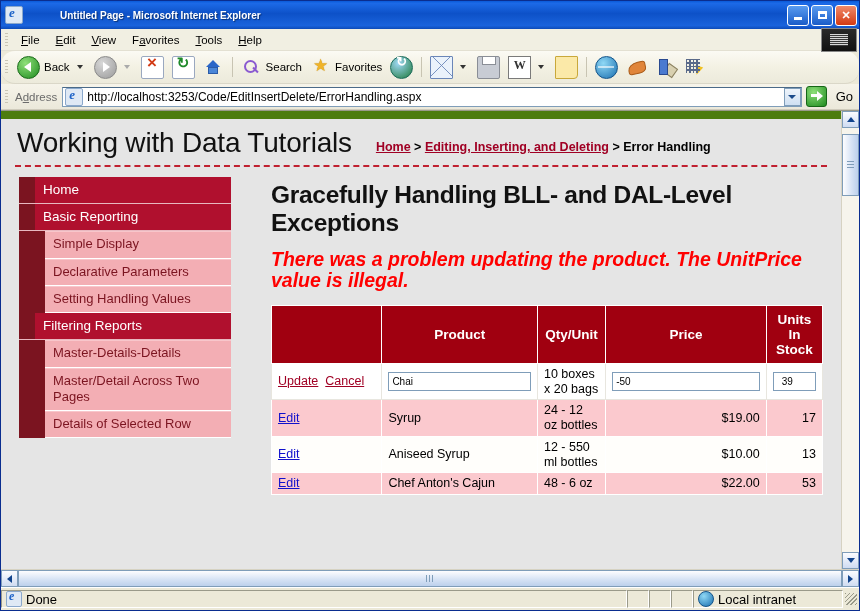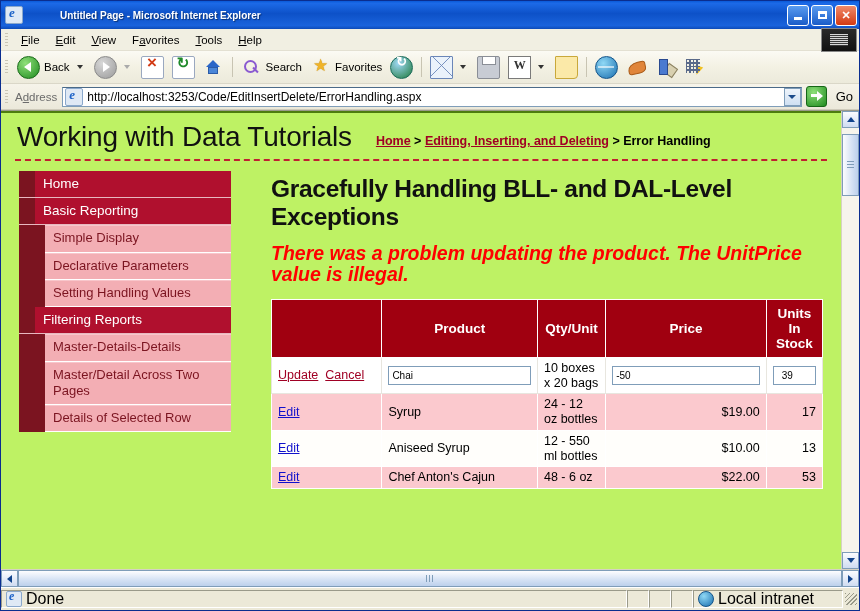--- a/index.html
+++ b/index.html
@@ -88,20 +88,21 @@
   }
 
   
   .toolbar {
     height: 32px;
     background: linear-gradient(to bottom, #fbfaf4 0%, #f3f1e3 50%, #eceadb 100%);
     display: flex; align-items: center;
     border-bottom: 1px solid #dad7c8;
     flex: 0 0 auto;
     padding-right: 4px;
+    border-radius: 14px;
   }
   .tb-btn {
     display: flex; align-items: center; gap: 4px;
     padding: 2px 4px; font-size: 11.5px; color: #000;
     white-space: nowrap;
   }
   .tb-sep { width:1px; height:20px; background:#c8c4b2; margin:0 4px; }
   .caret-sm {
     width:0;height:0;border-left:3.5px solid transparent;border-right:3.5px solid transparent;
     border-top:4px solid #333; margin:0 3px;
@@ -183,22 +184,22 @@
   .go-ico::before{content:"";position:absolute;right:3px;top:4px;width:0;height:0;border-top:5px solid transparent;border-bottom:5px solid transparent;border-left:6px solid #fff;}
 
   
   .viewport {
     flex: 1 1 auto; display: flex; min-height: 0;
     background: #fff; border-top: 1px solid #9a9a8a;
     position: relative;
   }
   .page {
     flex: 1 1 auto; overflow: hidden; position: relative;
-    background: #bef264;
-    border-top: 2px solid #4d7c0f;
+    background: #e5e5e5;
+    border-top: 8px solid #4d7c0f;
     min-width: 0;
   }
   .page-inner { padding: 0; position: relative; }
 
   .page-header {
     display: flex; align-items: flex-start;
     padding: 8px 16px 4px 16px;
   }
   .site-title {
     font-size: 28px; color: #111; font-weight: normal;
@@ -328,21 +329,21 @@
     background: linear-gradient(to bottom,#fdfdff,#d4e1f4 60%,#bcd0ec);
     border: 1px solid #7f9db9; box-sizing: border-box;
     display:flex;align-items:center;justify-content:center;
   }
   .grip-h { width:9px;height:7px;background-image:repeating-linear-gradient(to right,#7f9db9 0 1px,transparent 1px 3px); }
 
   
   .statusbar {
     height: 22px; flex: 0 0 auto; display: flex; align-items: center;
     background: #ece9d8; border-top: 1px solid #fff;
-    font-size: 16px; color: #000;
+    font-size: 13px; color: #000;
   }
   .st-pane {
     display:flex;align-items:center;gap:4px;
     border: 1px solid; border-color: #9a9a8a #fff #fff #9a9a8a;
     height: 18px; box-sizing: border-box; padding: 0 4px;
   }
   .st-done { flex: 1 1 auto; }
   .st-gap { width: 22px; }
   .st-zone { width: 150px; }
   .st-ico {

